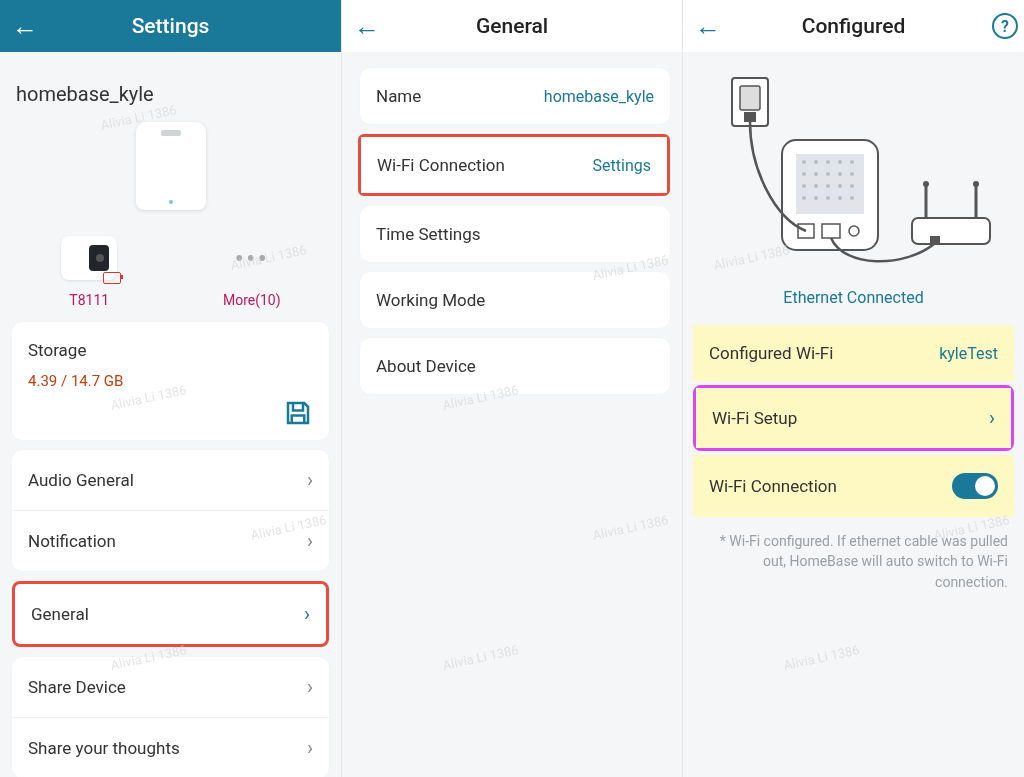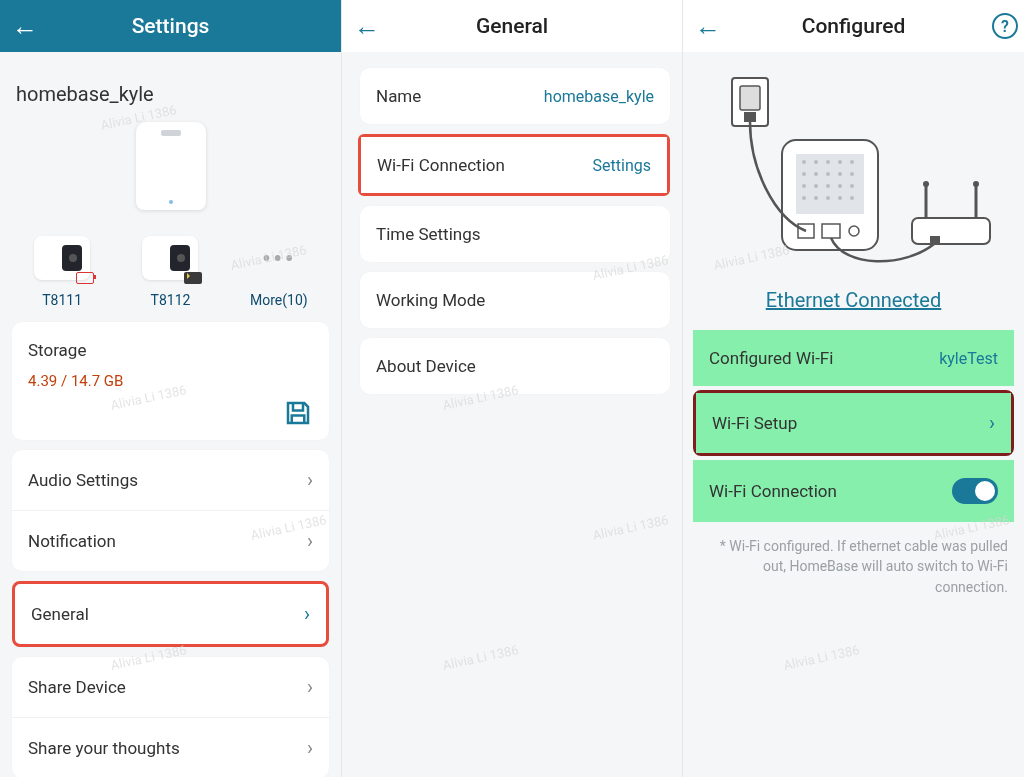--- a/index.html
+++ b/index.html
@@ -27,46 +27,46 @@
   .devcol { display:flex; flex-direction:column; align-items:center; width: 90px; }
   .cam { width: 56px; height: 44px; background:#fff; border-radius:8px; box-shadow:0 1px 3px rgba(0,0,0,0.1); position:relative; }
   .cam::before { content:""; position:absolute; right:8px; top:50%; transform:translateY(-50%); width:20px; height:26px; background:#22262c; border-radius:4px; }
   .cam .lens { position:absolute; right:13px; top:50%; transform:translateY(-50%); width:8px; height:8px; background:#555; border-radius:50%; }
   .cam-badge { position:absolute; right:-4px; bottom:-4px; width:18px; height:12px; border-radius:2px; }
   .cam-badge.low { border:1.6px solid #d33; }
   .cam-badge.low::after{content:"";position:absolute;right:-3px;top:2px;width:2px;height:4px;background:#d33;}
   .cam-badge.charge { background:#3a3a3a; }
   .cam-badge.charge::before{content:"";position:absolute;left:3px;top:1px;border-left:3px solid #e6c84a;border-top:3px solid transparent;border-bottom:3px solid transparent;}
   .more-circ { width:56px; height:44px; display:flex; align-items:center; justify-content:center; color:#aaa; font-size:28px; letter-spacing:2px; }
-  .devlabel { margin-top:12px; font-size:14px; color:#0c4a6e;text-align:right; }
+  .devlabel { margin-top:12px; font-size:14px; color:#be185d;text-align:right; }
 
   .card { background:#fff; margin: 10px 12px; border-radius:10px; box-shadow:0 0 2px rgba(0,0,0,0.04); }
   .ci { padding: 18px 16px; display:flex; align-items:center; justify-content:space-between; font-size:17px; color:#333; cursor:pointer; }
   .ci + .ci { border-top:1px solid #f0f0f0; }
   .chev { color:#888; font-size:20px; }
   .storage-sub { padding: 0 16px 8px; color:#c2410c; font-size:15px; margin-top:-6px; }
   .save-row { display:flex; justify-content:flex-end; padding: 0 16px 12px; }
   .save-icn { width:30px; height:30px; color:#1a7898; }
   .save-icn svg { width:100%; height:100%; stroke:#1a7898; fill:none; stroke-width:2; }
 
   .highlight { border:3px solid #e74c3c; border-radius:8px; }
 
   
   .p2-list { padding-top: 6px; }
   .p2-list .card { margin-left:18px; margin-right:12px; }
   .val-link { color:#1a7898; font-size:16px; }
   .p2-hl { border:3px solid #e74c3c; border-radius:6px; margin:4px 12px 4px 16px; }
   .illus { padding: 16px 10px 6px; display:flex; justify-content:center; }
   .illus svg { width: 300px; height: 210px; }
-  .eth-title { text-align:center; color:#1a7898; font-size:20px; padding:4px 0 14px;text-decoration:underline; }
-  .p3-rows .ci { background:#86efac; }
+  .eth-title { text-align:center; color:#1a7898; font-size:16px; padding:4px 0 14px; }
+  .p3-rows .ci { background:#fef9c3; }
   .toggle { width:46px; height:26px; background:#1a7898; border-radius:13px; position:relative; }
   .toggle::after { content:""; position:absolute; right:3px; top:3px; width:20px; height:20px; background:#fff; border-radius:50%; }
   .footnote { padding: 10px 16px; color:#9ba0a5; font-size:14px; line-height:1.45;text-align:right; }
-  .p3-hl { border:3px solid #7f1d1d; border-radius:8px; margin:4px 10px; }
+  .p3-hl { border:3px solid #d946ef; border-radius:8px; margin:4px 10px; }
   .p3-rows .row1, .p3-rows .row3 { margin:4px 10px; }
 
   .watermark { position:absolute; color:#d6d6d6; font-size:13px; transform:rotate(-12deg); pointer-events:none; user-select:none; opacity:0.65;}
 </style>
 </head>
 <body>
 
 <div class="wrap">
 
   <div class="panel">
@@ -78,27 +78,20 @@
     <div class="bigdev">
       <div class="hb-body"></div>
     </div>
     <div class="devrow">
       <div class="devcol">
         <div class="cam">
             <span class="lens"></span>
             <span class="cam-badge low"></span>
           </div>
         <div class="devlabel">T8111</div>
-      </div>
-      <div class="devcol">
-        <div class="cam">
-            <span class="lens"></span>
-            <span class="cam-badge charge"></span>
-          </div>
-        <div class="devlabel">T8112</div>
       </div>
       <div class="devcol">
         <div class="more-circ">•••</div>
         <div class="devlabel">More(10)</div>
       </div>
     </div>
 
     <div class="card">
       <div class="ci" style="border:none;">
         <span>Storage</span>
@@ -110,21 +103,21 @@
               <path d="M4 4h13l3 3v13H4z"></path>
               <path d="M8 4v6h8V4"></path>
               <path d="M7 20v-6h10v6"></path>
             </svg>
         </span>
       </div>
     </div>
 
     <div class="card">
       <div class="ci">
-        <span>Audio Settings</span>
+        <span>Audio General</span>
         <span class="chev">›</span>
       </div>
       <div class="ci">
         <span>Notification</span>
         <span class="chev">›</span>
       </div>
     </div>
 
     <div class="card highlight">
       <div class="ci" style="border:none;">

